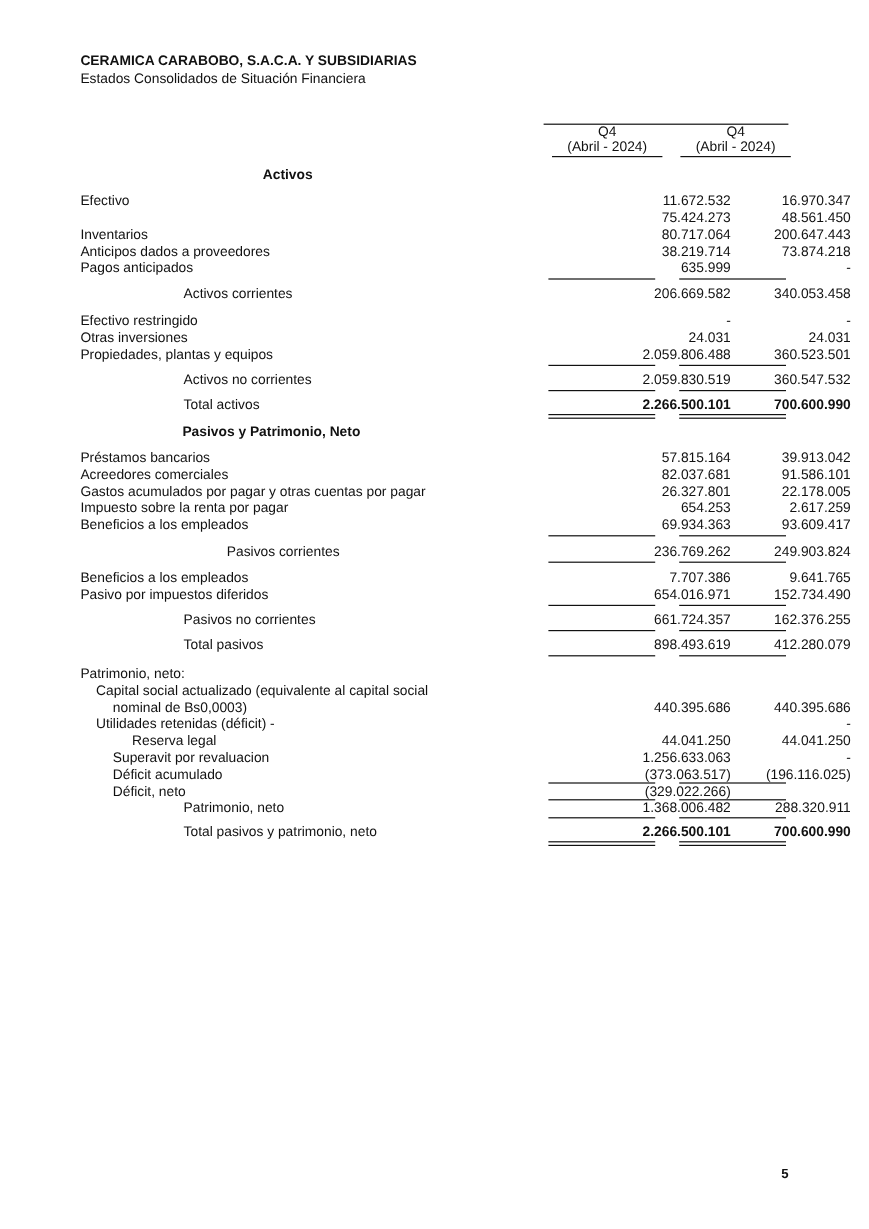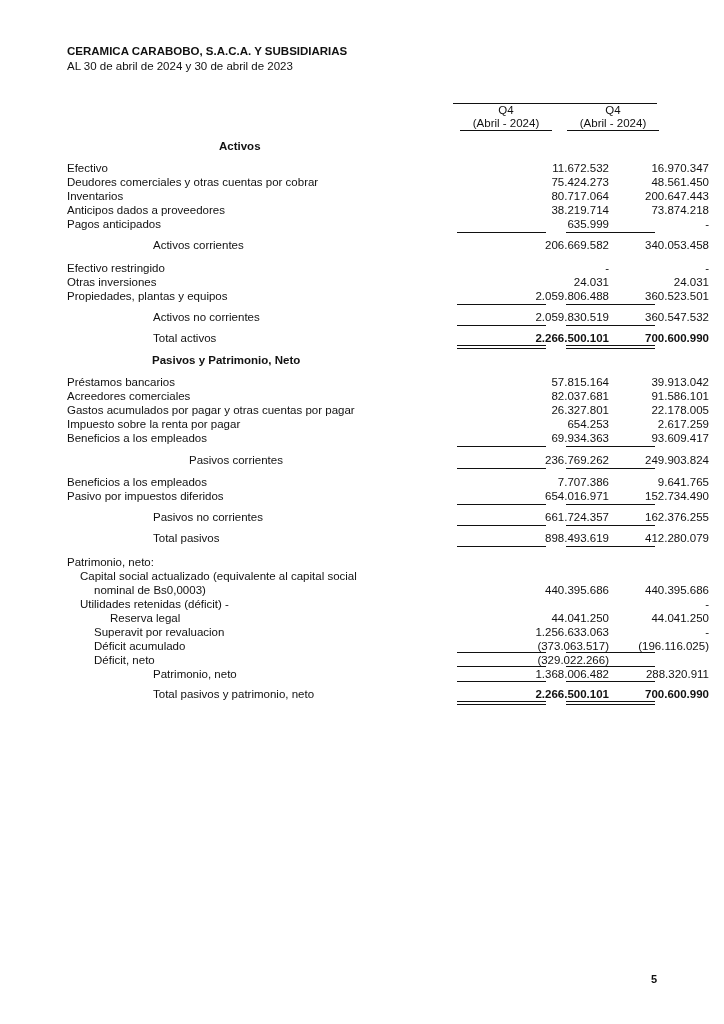--- a/index.html
+++ b/index.html
@@ -24,21 +24,21 @@
   .dbl.c1 { left: 457px; width: 89px; }
   .dbl.c2 { left: 566px; width: 89px; }
   .section { position: absolute; font-weight: bold; line-height: 14px; }
   .pagenum { position: absolute; left: 651px; top: 973px; font-weight: bold; font-size: 11px; }
 </style>
 </head>
 <body>
 
 <div class="hdr">
   <div class="company">CERAMICA CARABOBO, S.A.C.A. Y SUBSIDIARIAS</div>
-  <div>AL 30 de abril de 2024 y 30 de abril de 2023</div>
+  <div>Estados Consolidados de Situación Financiera</div>
 </div>
 
 <div class="colhead">
   <div class="c" style="left:7px;">
     <div>Q4</div>
     <div class="p">(Abril - 2024)</div>
   </div>
   <div class="c" style="left:114px;">
     <div>Q4</div>
     <div class="p">(Abril - 2024)</div>
@@ -46,21 +46,20 @@
 </div>
 
 <div class="section" style="left:219px; top:139px;">Activos</div>
 
 <div class="row" style="top:161px;">
   <span class="lbl">Efectivo</span>
   <span class="v1">11.672.532</span>
   <span class="v2">16.970.347</span>
 </div>
 <div class="row" style="top:175px;">
-  <span class="lbl">Deudores comerciales y otras cuentas por cobrar</span>
   <span class="v1">75.424.273</span>
   <span class="v2">48.561.450</span>
 </div>
 <div class="row" style="top:189px;">
   <span class="lbl">Inventarios</span>
   <span class="v1">80.717.064</span>
   <span class="v2">200.647.443</span>
 </div>
 <div class="row" style="top:203px;">
   <span class="lbl">Anticipos dados a proveedores</span>

